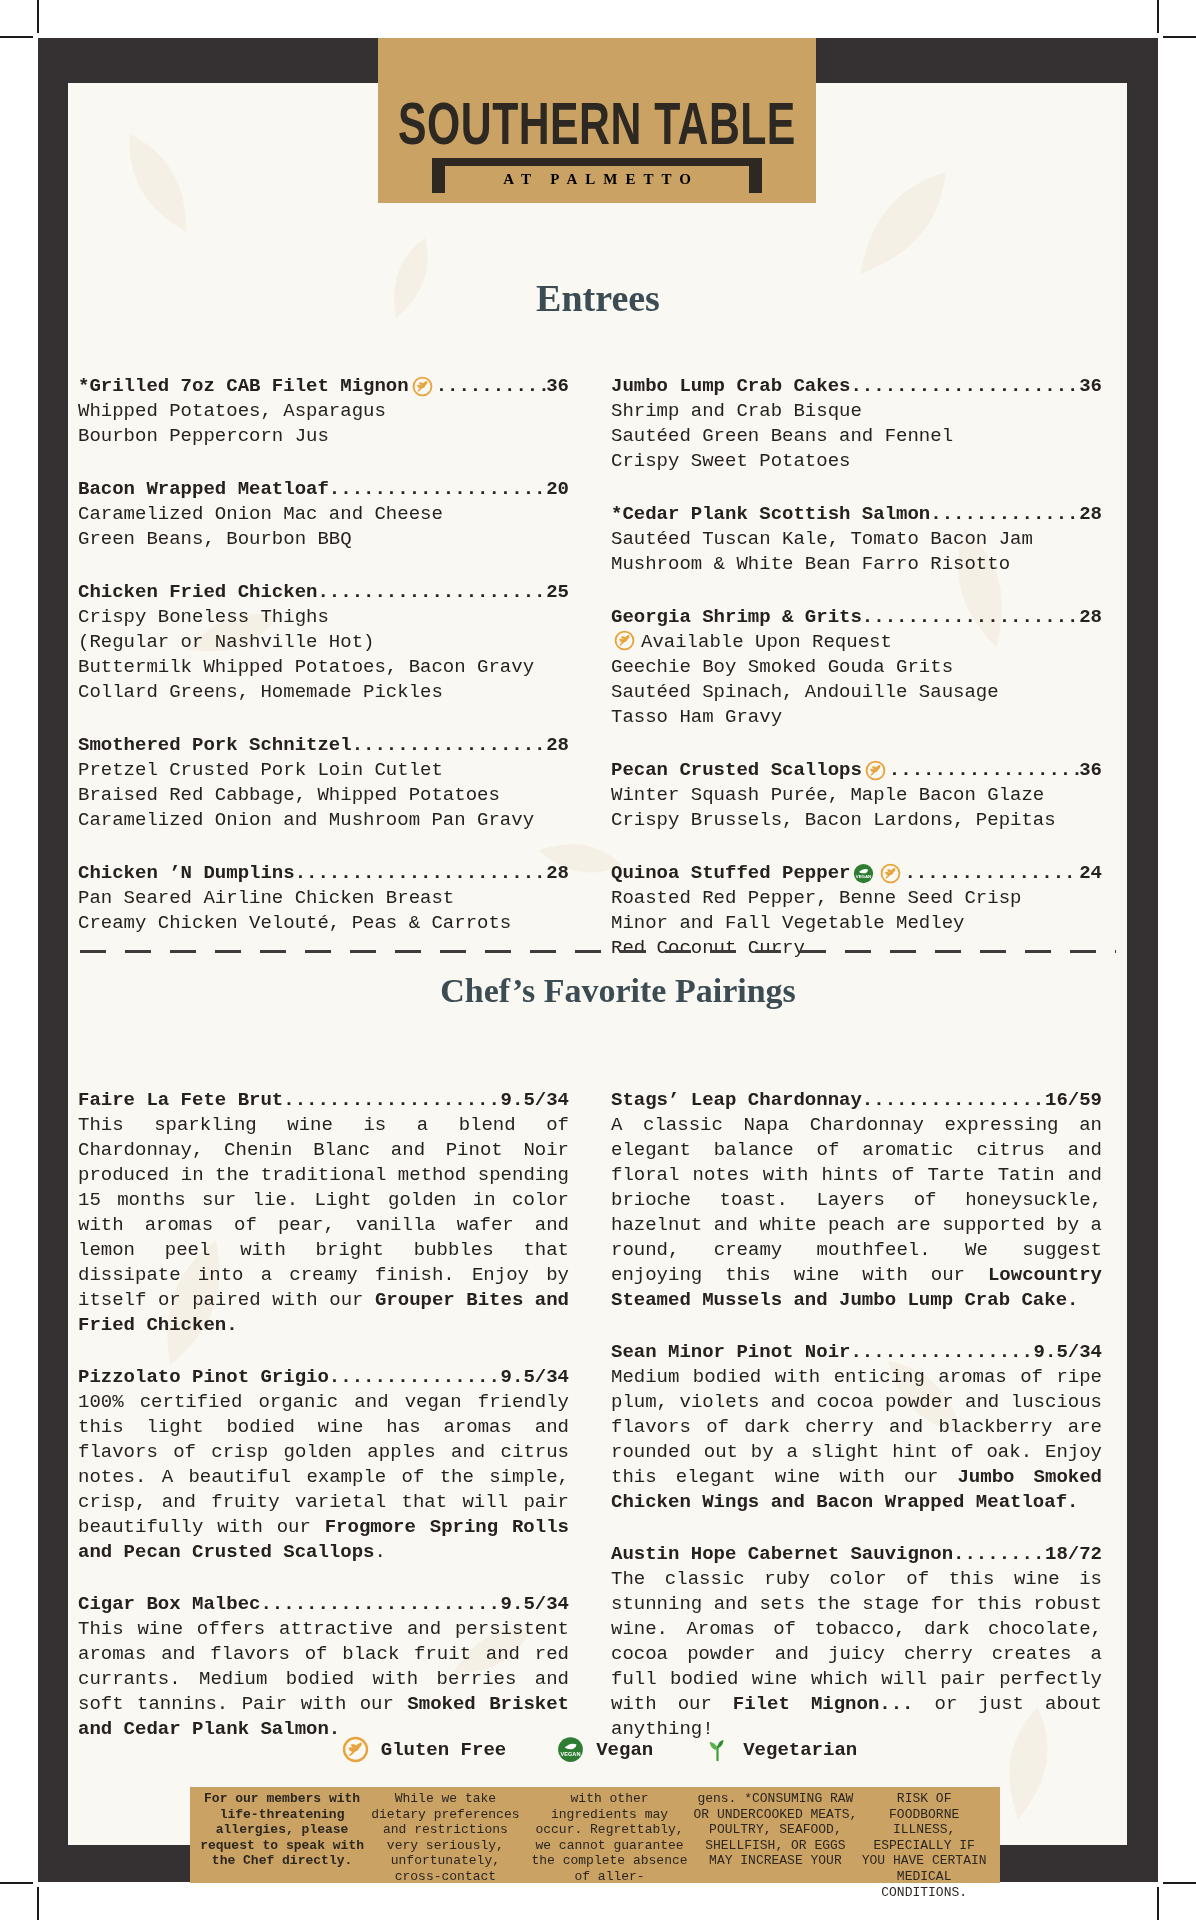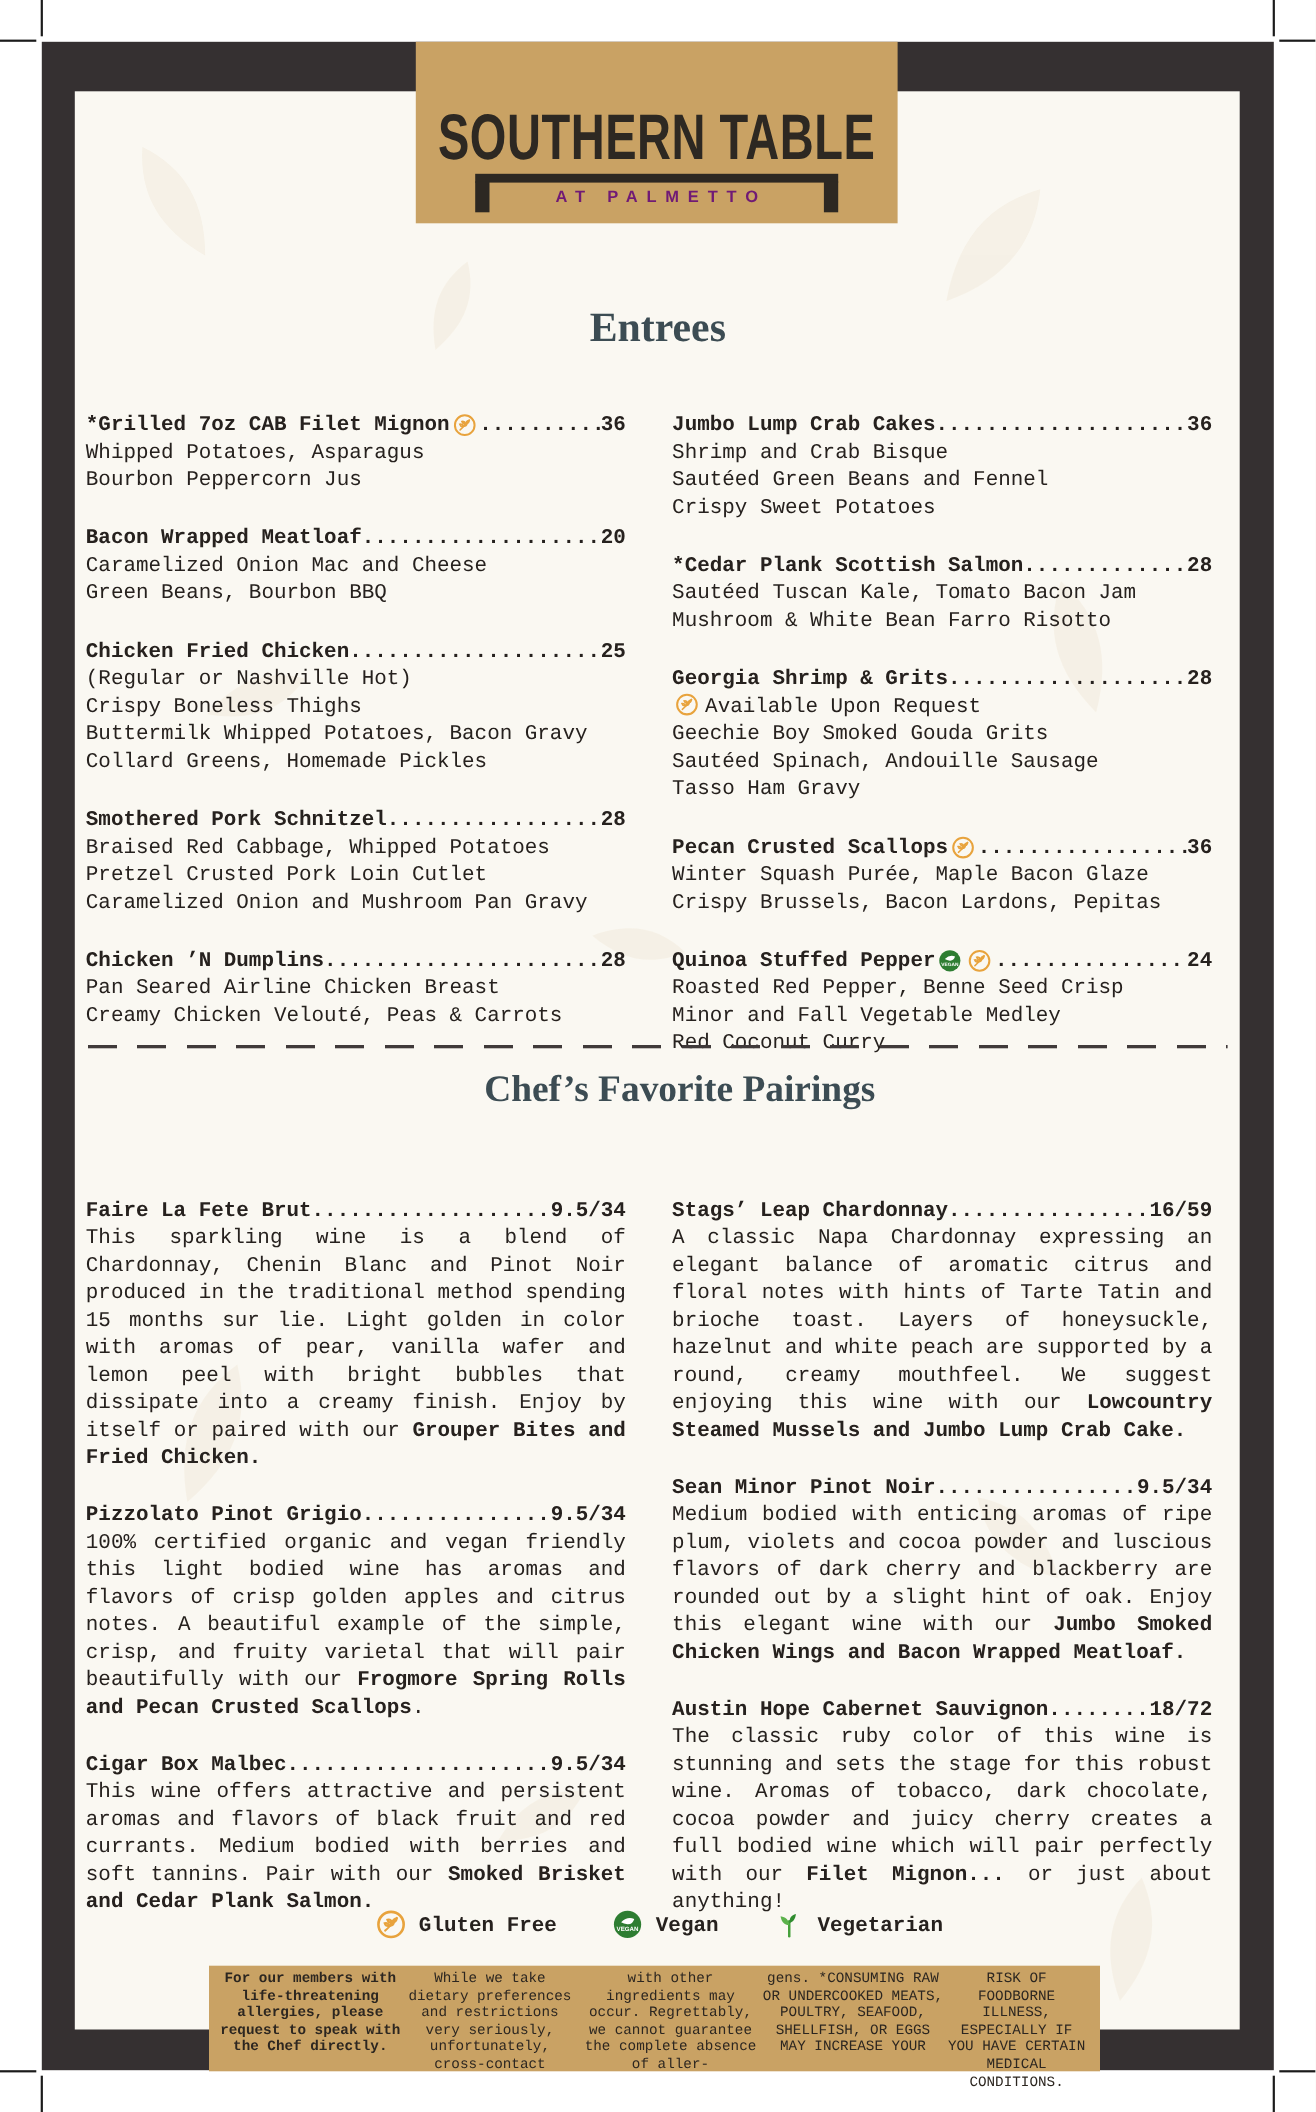--- a/index.html
+++ b/index.html
@@ -20,22 +20,22 @@
   .logo-title{
     position:absolute;top:57px;left:0;width:100%;text-align:center;
     font-family:"Liberation Sans",sans-serif;font-weight:700;font-size:45px;line-height:45px;
     color:#2d2822;letter-spacing:0.5px;transform:scale(0.95,1.3);transform-origin:center top;white-space:nowrap;
   }
   .logo-bar{position:absolute;top:120px;left:54px;width:330px;height:8px;background:#2d2822;}
   .logo-leg{position:absolute;top:127px;width:13px;height:28px;background:#2d2822;}
   .logo-leg.l{left:54px;} .logo-leg.r{left:371px;}
   .logo-sub{
     position:absolute;top:133px;left:0;width:100%;text-align:center;
-    font-family:Liberation Sans, sans-serif;font-weight:700;font-size:15px;
-    letter-spacing:8px;text-indent:8px;color:#701a75;
+    font-family:Liberation Serif, serif;font-weight:700;font-size:15px;
+    letter-spacing:8px;text-indent:8px;color:#000000;
   }
   
   .section-title{
     position:absolute;left:0;width:100%;text-align:center;
     font-family:"Liberation Serif","DejaVu Serif",serif;font-weight:700;
     color:var(--heading_slate,#3c4c53);
   }
   #entrees-title{top:276px;font-size:38px;}
   #pairings-title{top:972px;font-size:34px;padding-left:20px;}
   
@@ -156,33 +156,33 @@
         </div>
         <div class="m-desc">Caramelized Onion Mac and Cheese</div>
         <div class="m-desc">Green Beans, Bourbon BBQ</div>
       </div>
       <div class="m-item">
         <div class="m-title">
           <span class="m-name">Chicken Fried Chicken</span>
           <span class="leader">..........................................................................................</span>
           <span class="m-price">25</span>
         </div>
+        <div class="m-desc">Crispy Boneless Thighs</div>
         <div class="m-desc">(Regular or Nashville Hot)</div>
-        <div class="m-desc">Crispy Boneless Thighs</div>
         <div class="m-desc">Buttermilk Whipped Potatoes, Bacon Gravy</div>
         <div class="m-desc">Collard Greens, Homemade Pickles</div>
       </div>
       <div class="m-item">
         <div class="m-title">
           <span class="m-name">Smothered Pork Schnitzel</span>
           <span class="leader">..........................................................................................</span>
           <span class="m-price">28</span>
         </div>
+        <div class="m-desc">Pretzel Crusted Pork Loin Cutlet</div>
         <div class="m-desc">Braised Red Cabbage, Whipped Potatoes</div>
-        <div class="m-desc">Pretzel Crusted Pork Loin Cutlet</div>
         <div class="m-desc">Caramelized Onion and Mushroom Pan Gravy</div>
       </div>
       <div class="m-item">
         <div class="m-title">
           <span class="m-name">Chicken ’N Dumplins</span>
           <span class="leader">..........................................................................................</span>
           <span class="m-price">28</span>
         </div>
         <div class="m-desc">Pan Seared Airline Chicken Breast</div>
         <div class="m-desc">Creamy Chicken Velouté, Peas &amp; Carrots</div>

